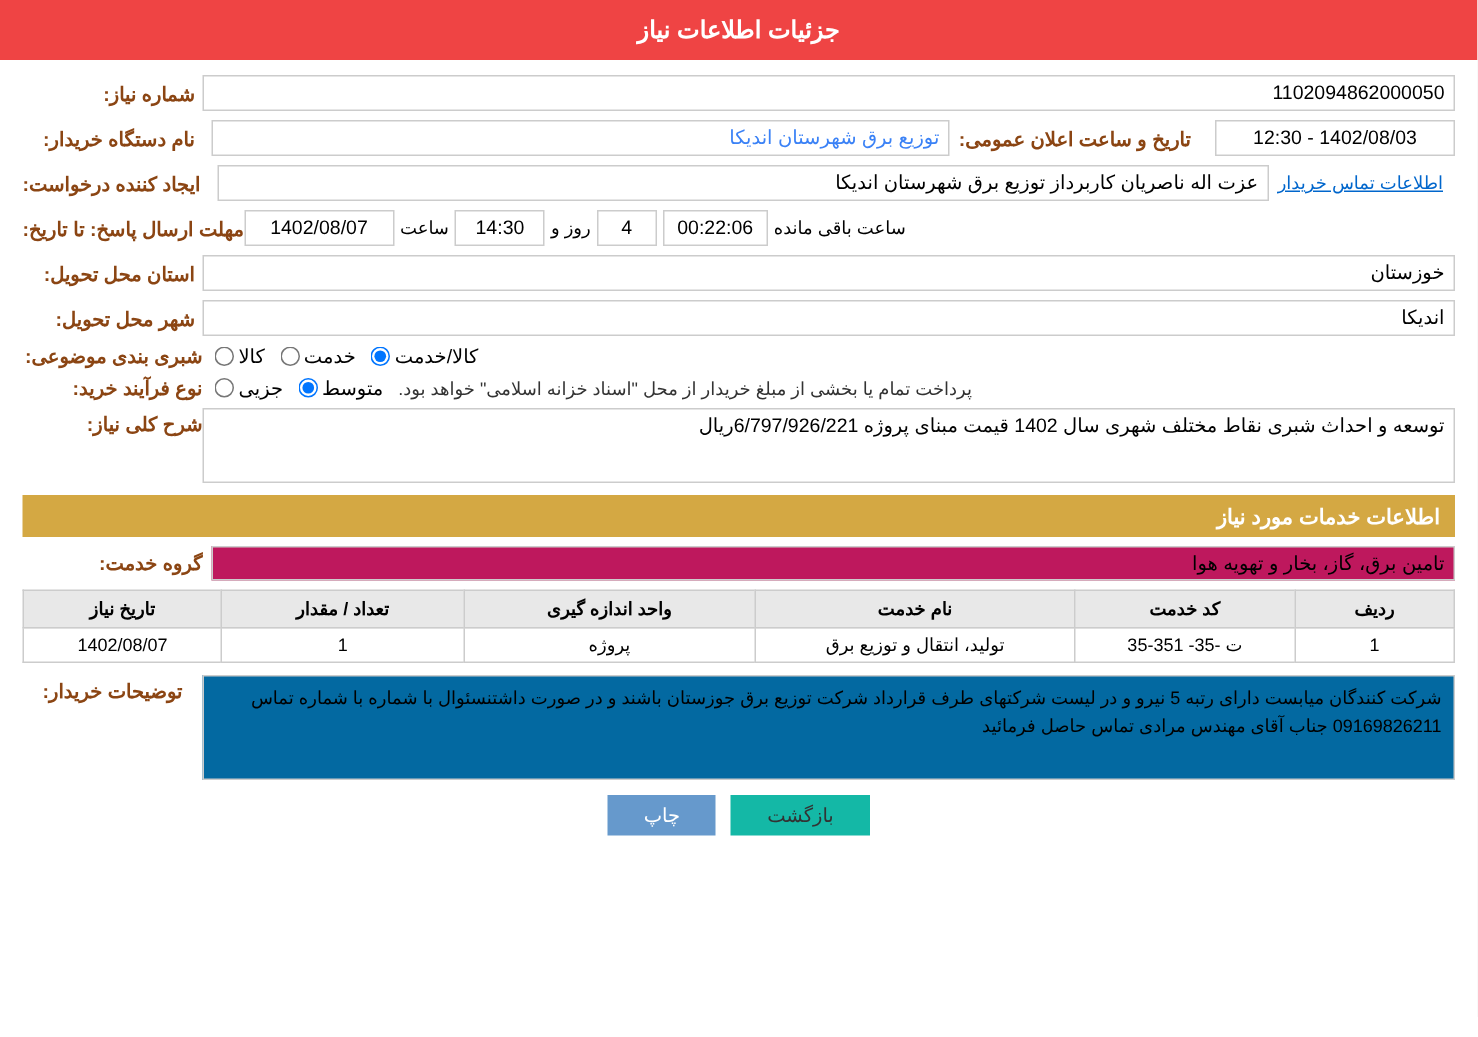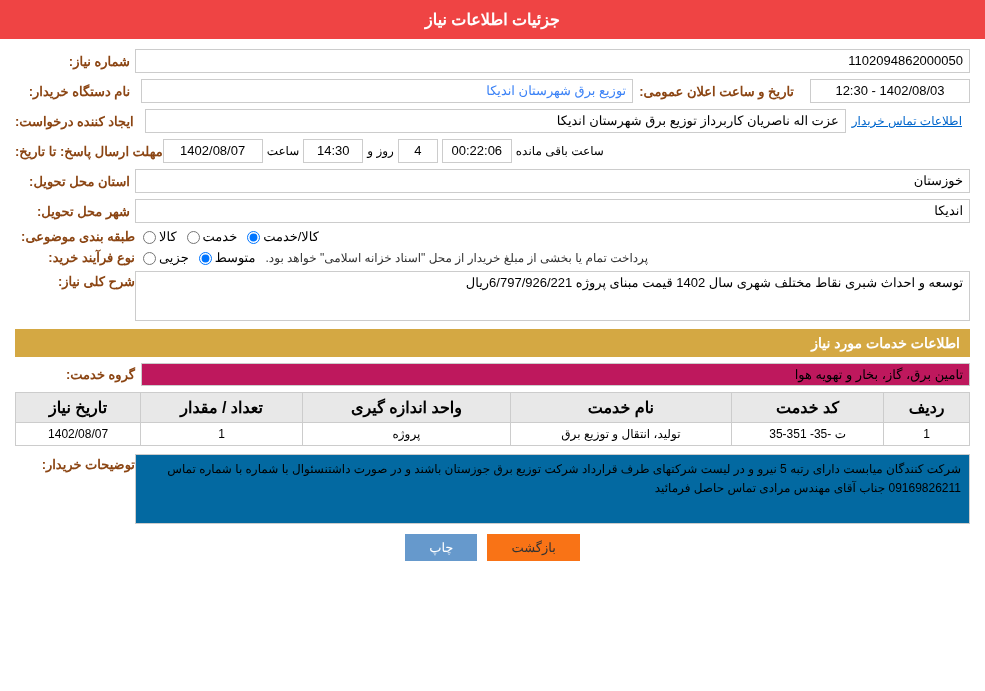--- a/index.html
+++ b/index.html
@@ -110,21 +110,21 @@
       text-align: right;
     }
     .radio-group {
       display: flex;
       flex-direction: row-reverse;
       gap: 10px;
       align-items: center;
     }
     .radio-item {
       display: flex;
-      align-items: flex-end;
+      align-items: center;
       gap: 3px;
       flex-direction: row-reverse;
     }
     .nofa-row {
       display: flex;
       flex-direction: row-reverse;
       align-items: flex-start;
       margin-bottom: 6px;
     }
     .nofa-label {
@@ -175,43 +175,43 @@
     }
     table {
       width: 100%;
       border-collapse: collapse;
       margin-bottom: 8px;
       direction: rtl;
     }
     table th {
       background: #e8e8e8;
       border: 1px solid #ccc;
-      padding: 5px 8px;
-      text-align: center;
-      font-weight: bold;
-      font-size: 16px;
+      padding: 5px 20px;
+      text-align: center;
+      font-weight: bold;
+      font-size: 12px;
     }
     table td {
       border: 1px solid #ccc;
       padding: 4px 8px;
       text-align: center;
       font-size: 12px;
     }
     .description-box {
       display: flex;
       flex-direction: row-reverse;
       align-items: flex-start;
       margin-bottom: 8px;
     }
     .description-label {
       color: #8B4513;
       font-weight: bold;
       white-space: nowrap;
       min-width: 120px;
-      text-align: right;
+      text-align: center;
       padding-top: 3px;
     }
     .description-text {
       border: 1px solid #ccc;
       background: #0369a1;
       padding: 5px 8px;
       flex: 1;
       text-align: right;
       min-height: 70px;
       line-height: 1.6;
@@ -229,21 +229,21 @@
       border: none;
       cursor: pointer;
       font-size: 13px;
       font-family: Tahoma, Arial, sans-serif;
     }
     .btn-print {
       background: #6699cc;
       color: #fff;
     }
     .btn-back {
-      background: #f97316;
+      background: #14b8a6;
       color: #333;
     }
     .contact-link {
       color: #0066cc;
       text-decoration: underline;
       cursor: pointer;
       font-size: 12px;
     }
     .process-note {
       font-size: 12px;
@@ -299,21 +299,21 @@
       <span class="label">استان محل تحویل:</span>
       <div class="value-box">خوزستان</div>
     </div>
 
     <div class="row">
       <span class="label">شهر محل تحویل:</span>
       <div class="value-box">اندیکا</div>
     </div>
 
     <div class="radio-row">
-      <span class="radio-label">طبقه بندی موضوعی:</span>
+      <span class="radio-label">شبری بندی موضوعی:</span>
       <div class="radio-group">
         <div class="radio-item">
           <input type="radio" name="category" style="">
           <span>کالا</span>
         </div>
         <div class="radio-item">
           <input type="radio" name="category" style="">
           <span>خدمت</span>
         </div>
         <div class="radio-item">

